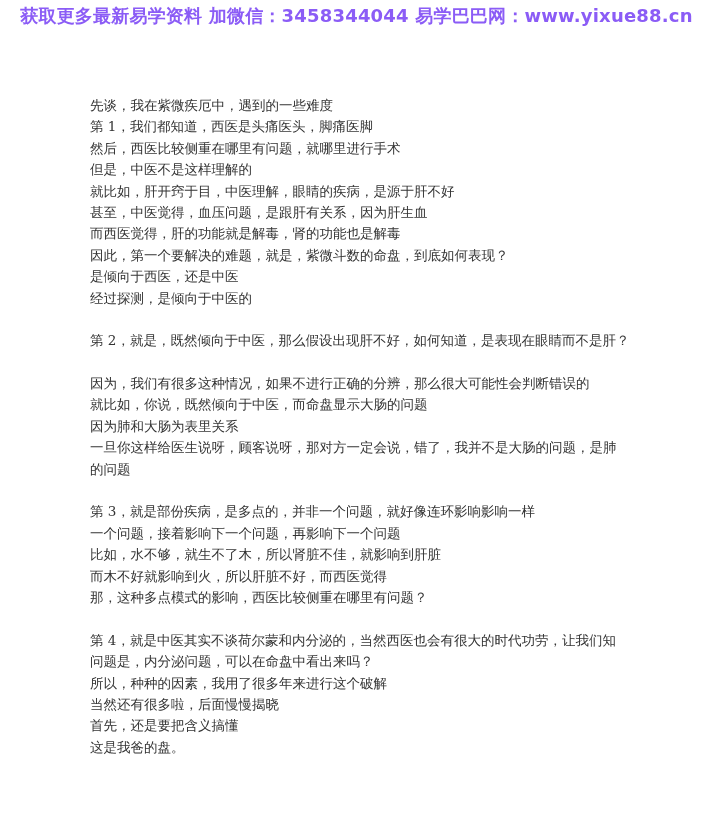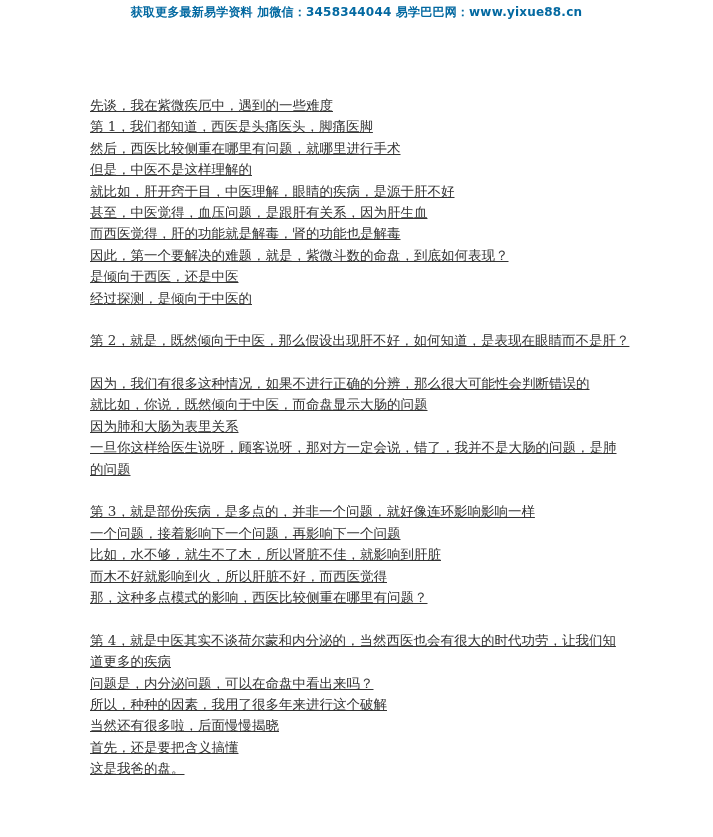--- a/index.html
+++ b/index.html
@@ -1,26 +1,25 @@
 <!DOCTYPE html>
 <html><head>
 <meta charset="utf-8">
 <style>
   html, body { margin:0; padding:0; background:#ffffff; }
   body { width:713px; height:837px; position:relative; overflow:hidden; }
   .header {
     position:absolute; top:4px; left:0; width:713px; text-align:center;
-    font-family:"DejaVu Sans", sans-serif; font-size:12px; font-weight:bold;
-    color:#0369a1; letter-spacing:0.2px; white-space:nowrap;
+    font-family:"DejaVu Sans", sans-serif; font-size:18px; font-weight:bold;
+    color:#8b5cf6; letter-spacing:0.2px; white-space:nowrap;
   }
   .doc {
     position:absolute; top:95px; left:90px; width:600px;
     font-family:"DejaVu Serif", serif; font-size:13.5px; color:#333;
     line-height:21.4px;
-    text-decoration:underline;
   }
   .line { white-space:nowrap; height:21.4px; }
   .blank { height:21.4px; }
 </style>
 </head>
 <body>
 
 <div class="header">获取更多最新易学资料 加微信：3458344044 易学巴巴网：www.yixue88.cn</div>
 
 <div class="doc">
@@ -43,19 +42,18 @@
   <div class="line">一旦你这样给医生说呀，顾客说呀，那对方一定会说，错了，我并不是大肠的问题，是肺</div>
   <div class="line">的问题</div>
   <div class="blank"></div>
   <div class="line">第 3，就是部份疾病，是多点的，并非一个问题，就好像连环影响影响一样</div>
   <div class="line">一个问题，接着影响下一个问题，再影响下一个问题</div>
   <div class="line">比如，水不够，就生不了木，所以肾脏不佳，就影响到肝脏</div>
   <div class="line">而木不好就影响到火，所以肝脏不好，而西医觉得</div>
   <div class="line">那，这种多点模式的影响，西医比较侧重在哪里有问题？</div>
   <div class="blank"></div>
   <div class="line">第 4，就是中医其实不谈荷尔蒙和内分泌的，当然西医也会有很大的时代功劳，让我们知</div>
-  <div class="line">道更多的疾病</div>
   <div class="line">问题是，内分泌问题，可以在命盘中看出来吗？</div>
   <div class="line">所以，种种的因素，我用了很多年来进行这个破解</div>
   <div class="line">当然还有很多啦，后面慢慢揭晓</div>
   <div class="line">首先，还是要把含义搞懂</div>
   <div class="line">这是我爸的盘。</div>
 </div>
 
 </body></html>

